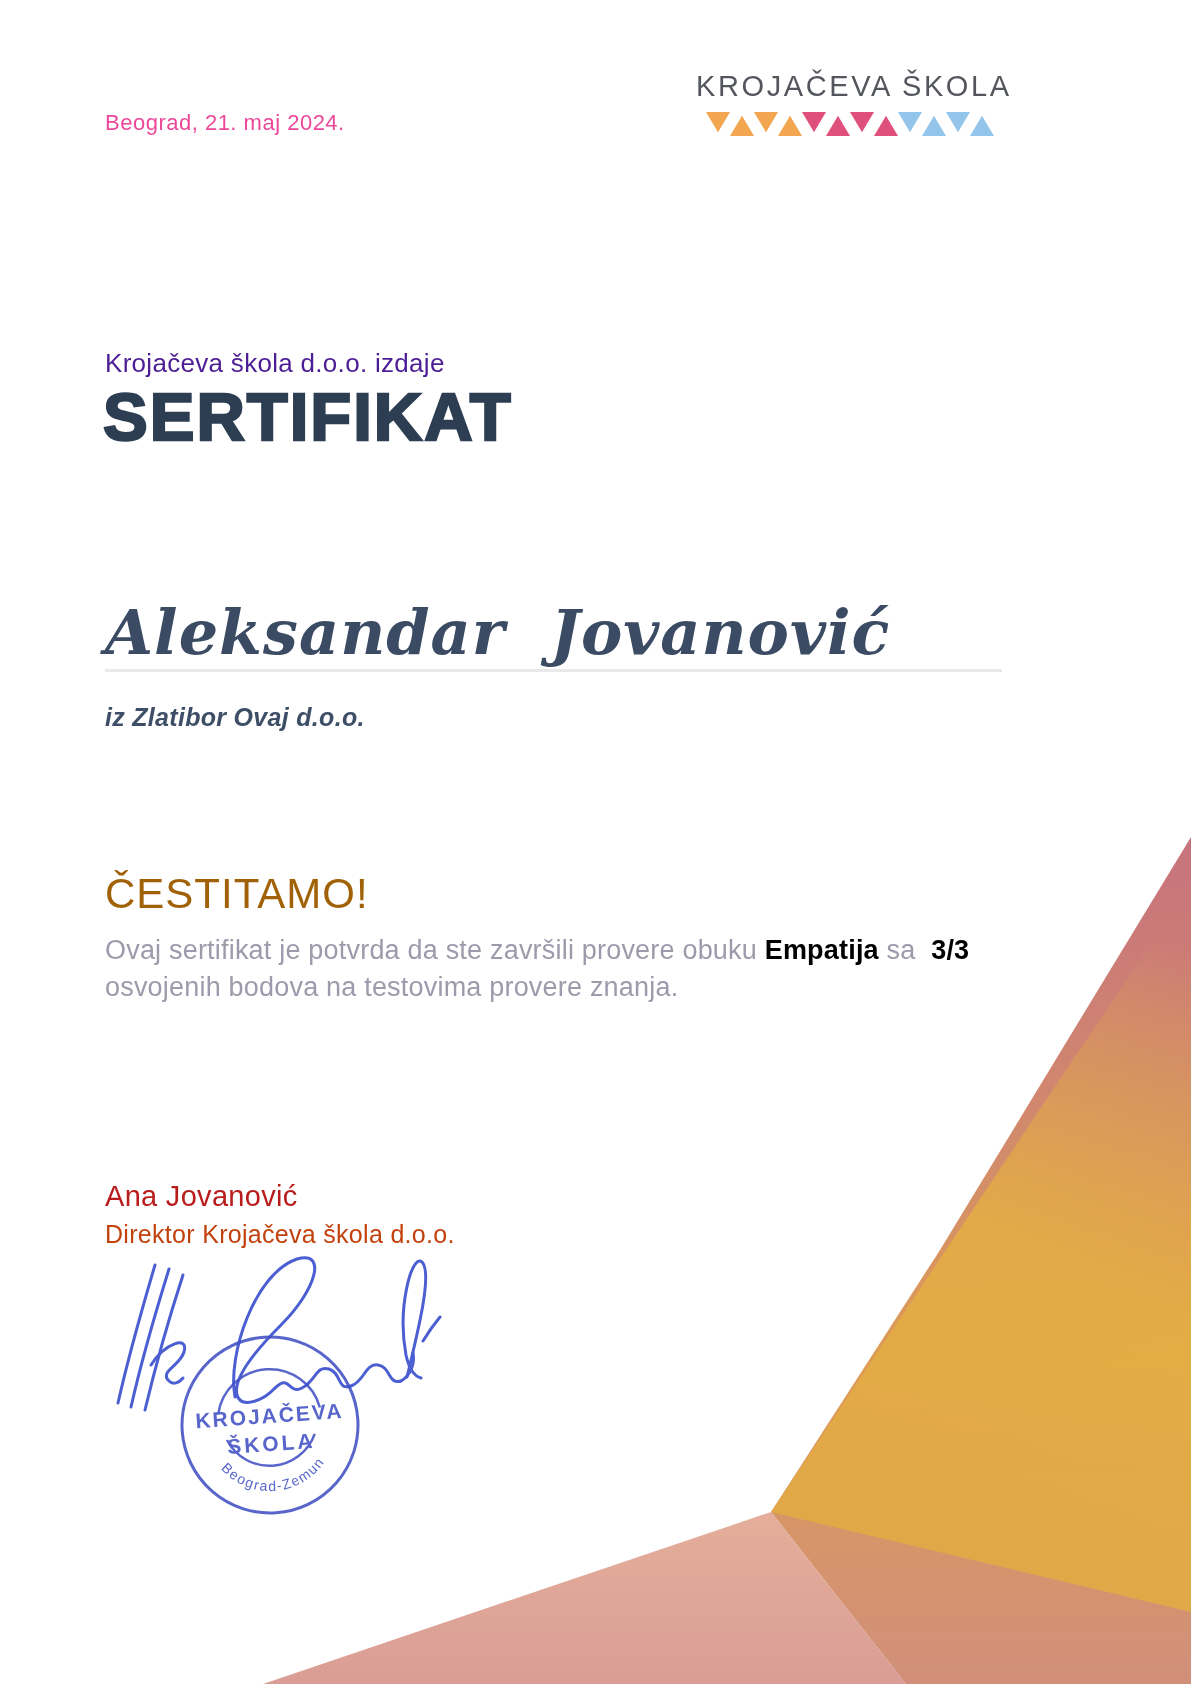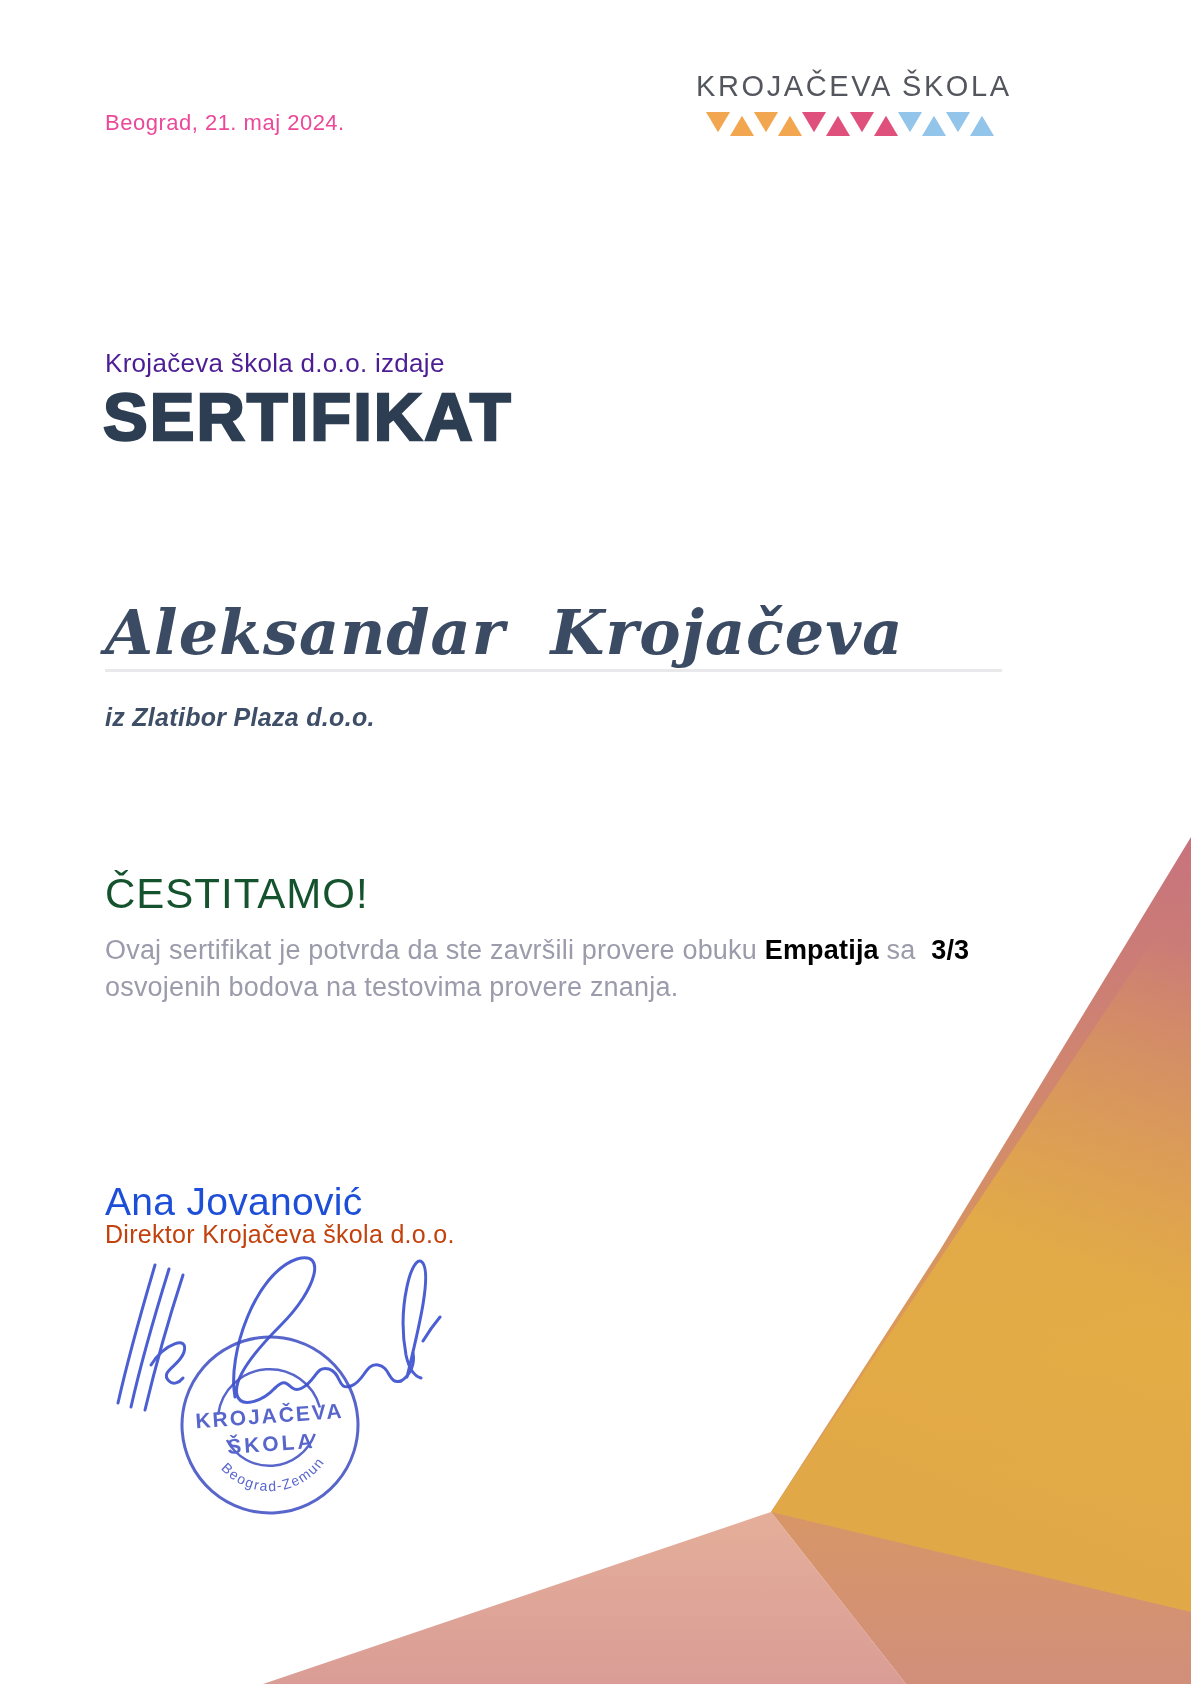--- a/index.html
+++ b/index.html
@@ -43,31 +43,31 @@
     position:absolute;left:105px;top:669px;width:897px;height:3px;
     background:#e9e9ec;
   }
   .company{
     position:absolute;left:105px;top:703px;
     font-size:25px;font-style:italic;font-weight:700;color:#3d4e66;
     letter-spacing:.3px;
   }
   .congrats{
     position:absolute;left:105px;top:870px;margin:0;
-    font-size:42px;font-weight:500;color:#14532d;letter-spacing:1px;
+    font-size:42px;font-weight:500;color:#a16207;letter-spacing:1px;
   }
   .body-text{
     position:absolute;left:105px;top:932px;margin:0;width:890px;
     font-size:27px;line-height:37px;color:#9b9bab;letter-spacing:.2px;
   }
   .body-text strong{font-weight:700;color:#000000;}
   .body-text .score{margin-left:8px;}
   .signer-name{
     position:absolute;left:105px;top:1180px;
-    font-size:39px;color:#1d4ed8;letter-spacing:.3px;
+    font-size:29px;color:#b91c1c;letter-spacing:.3px;
   }
   .signer-title{
     position:absolute;left:105px;top:1220px;
     font-size:25px;color:#c2410c;letter-spacing:.3px;
   }
   .sig-stamp{position:absolute;left:85px;top:1245px;width:480px;height:330px;}
 </style>
 </head>
 <body>
 
@@ -114,23 +114,23 @@
         <polygon points="210,0 236,0 223,22" fill="#93c5ea"></polygon>
         <polygon points="236,26 262,26 249,4" fill="#93c5ea"></polygon>
         <polygon points="262,0 288,0 275,22" fill="#93c5ea"></polygon>
         <polygon points="288,26 314,26 301,4" fill="#93c5ea"></polygon>
       </svg>
     </div>
 
     <div class="issuer">Krojačeva škola d.o.o. izdaje</div>
     <h1 class="title">SERTIFIKAT</h1>
 
-    <div class="name">Aleksandar  Krojačeva</div>
+    <div class="name">Aleksandar  Jovanović</div>
     <div class="name-underline"></div>
-    <div class="company">iz Zlatibor Plaza d.o.o.</div>
+    <div class="company">iz Zlatibor Ovaj d.o.o.</div>
 
     <h2 class="congrats">ČESTITAMO!</h2>
 
     <p class="body-text"><span>Ovaj sertifikat je potvrda da ste završili provere obuku </span><strong>Empatija</strong><span> sa </span><strong class="score">3/3</strong><span> osvojenih bodova na testovima provere znanja.</span></p>
 
     <div class="signer-name">Ana Jovanović</div>
     <div class="signer-title">Direktor Krojačeva škola d.o.o.</div>
 
     <svg class="sig-stamp" viewBox="0 0 480 330">
 

